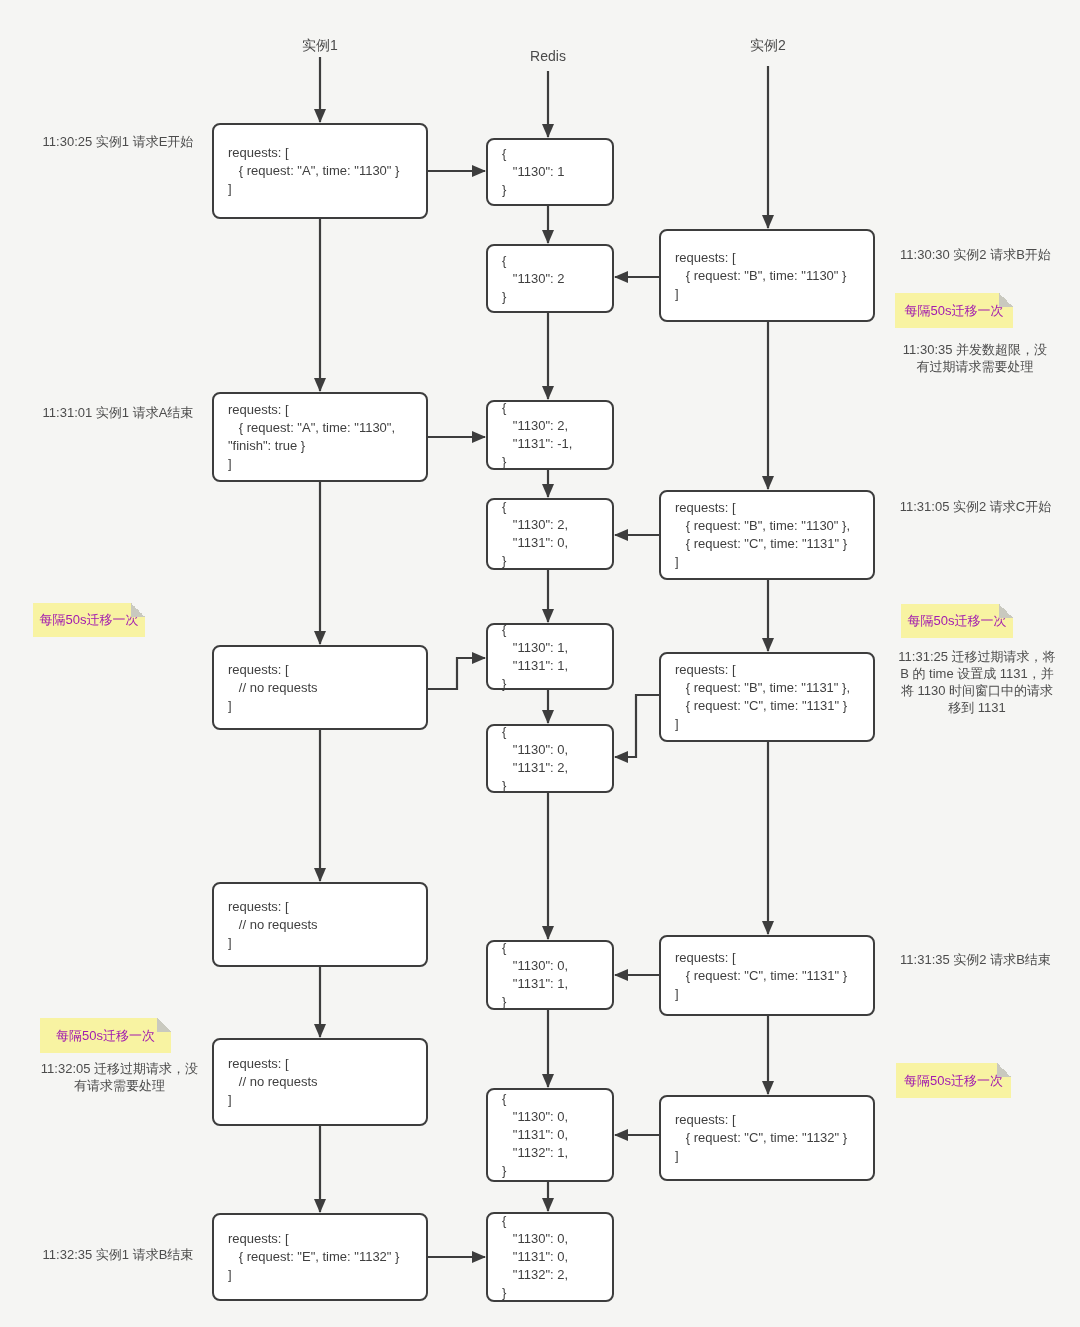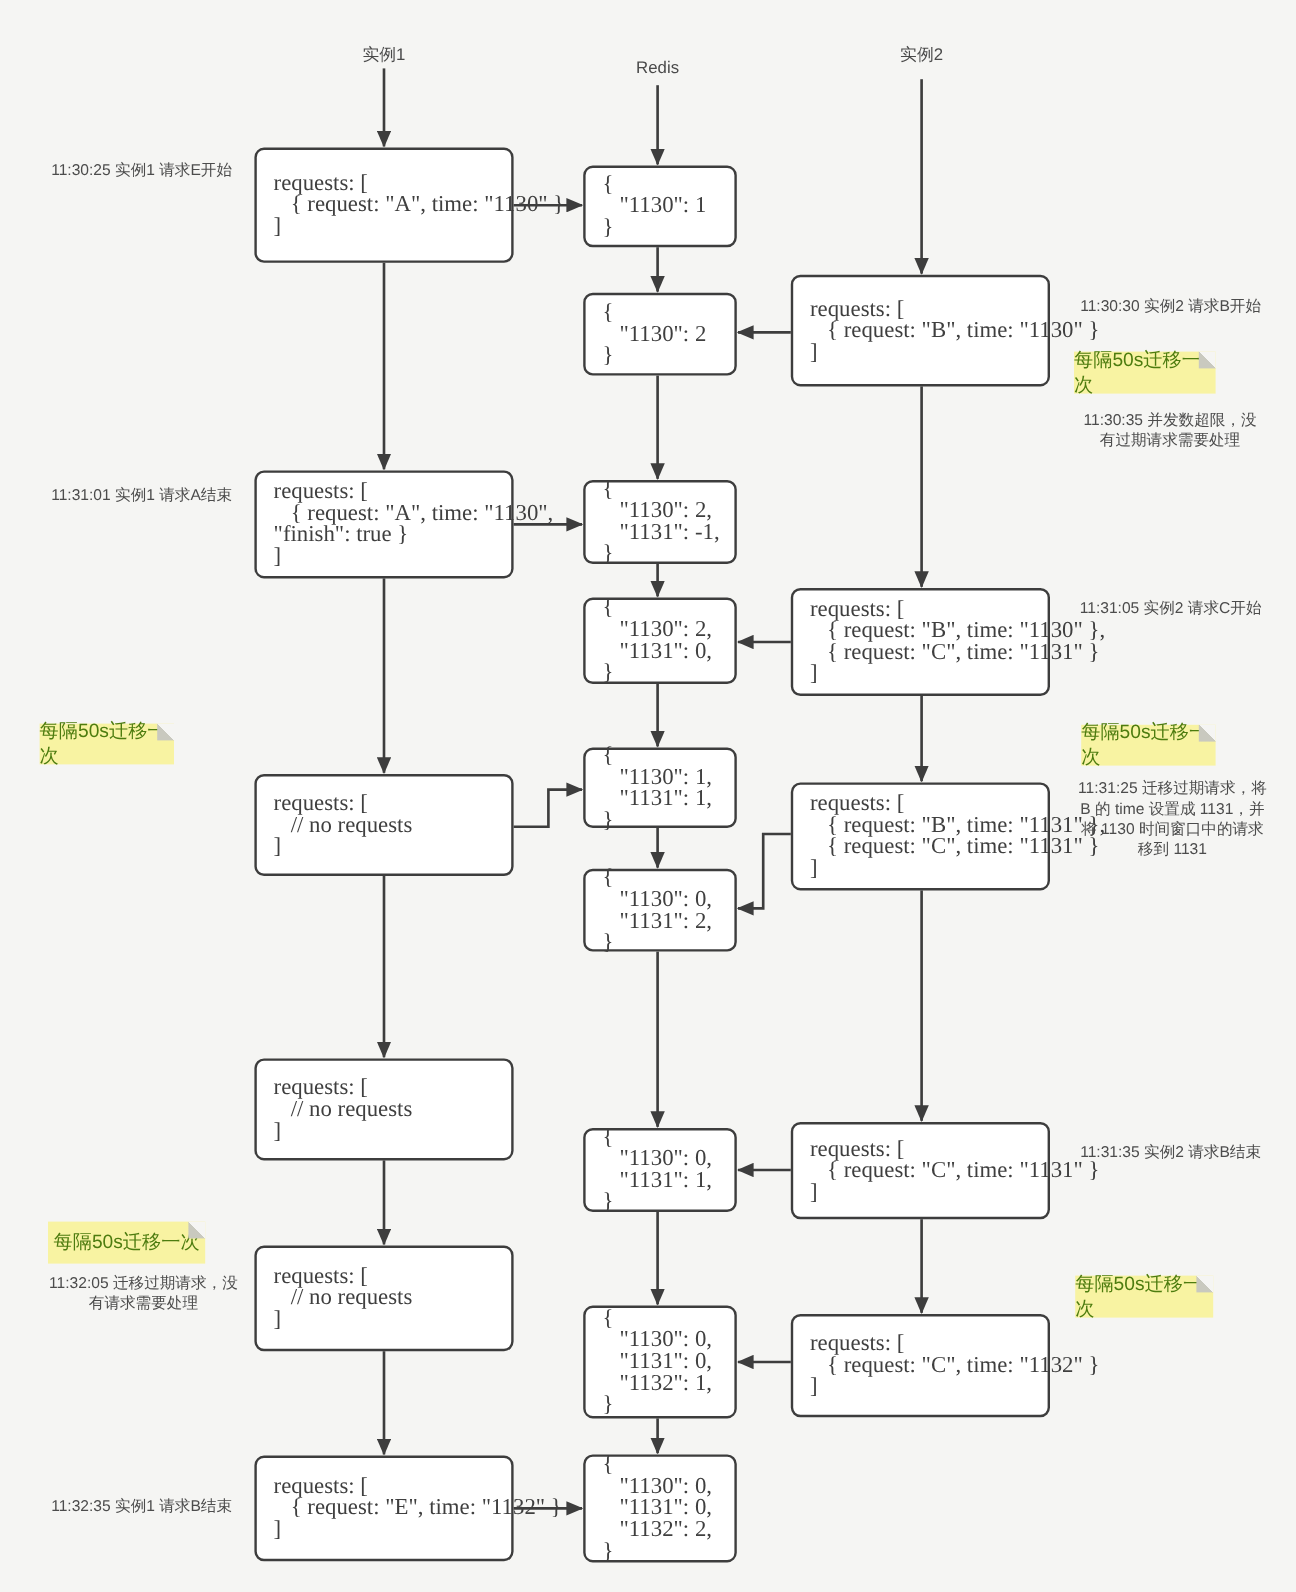--- a/index.html
+++ b/index.html
@@ -35,43 +35,43 @@
     border-radius:8px;
     display:flex;
     align-items:center;
   }
   .box.w { width:216px; }
   .box.n { width:128px; }
   .box pre {
     margin:0;
     padding-left:14px;
     padding-right:4px;
-    font-family:Liberation Serif, serif;
-    font-size:19px;
+    font-family:Liberation Sans, sans-serif;
+    font-size:13px;
     line-height:18px;
     color:#3f3f3f;
     white-space:pre;
   }
   .ann {
     position:absolute;
     font-size:13px;
     line-height:17px;
     color:#4c4c4c;
     text-align:center;
     white-space:pre-line;
   }
   .note {
     position:absolute;
     box-sizing:border-box;
     background:#f8f3a2;
     display:flex;
     align-items:center;
     justify-content:center;
-    font-size:16px;
-    color:#4d7c0f;
+    font-size:13px;
+    color:#a21caf;
   }
   .note::after {
     content:"";
     position:absolute;
     top:0; right:0;
     width:14px; height:14px;
     background:linear-gradient(225deg,#f5f5f3 50%,#c9c9bf 50%);
   }
 </style>
 </head>

